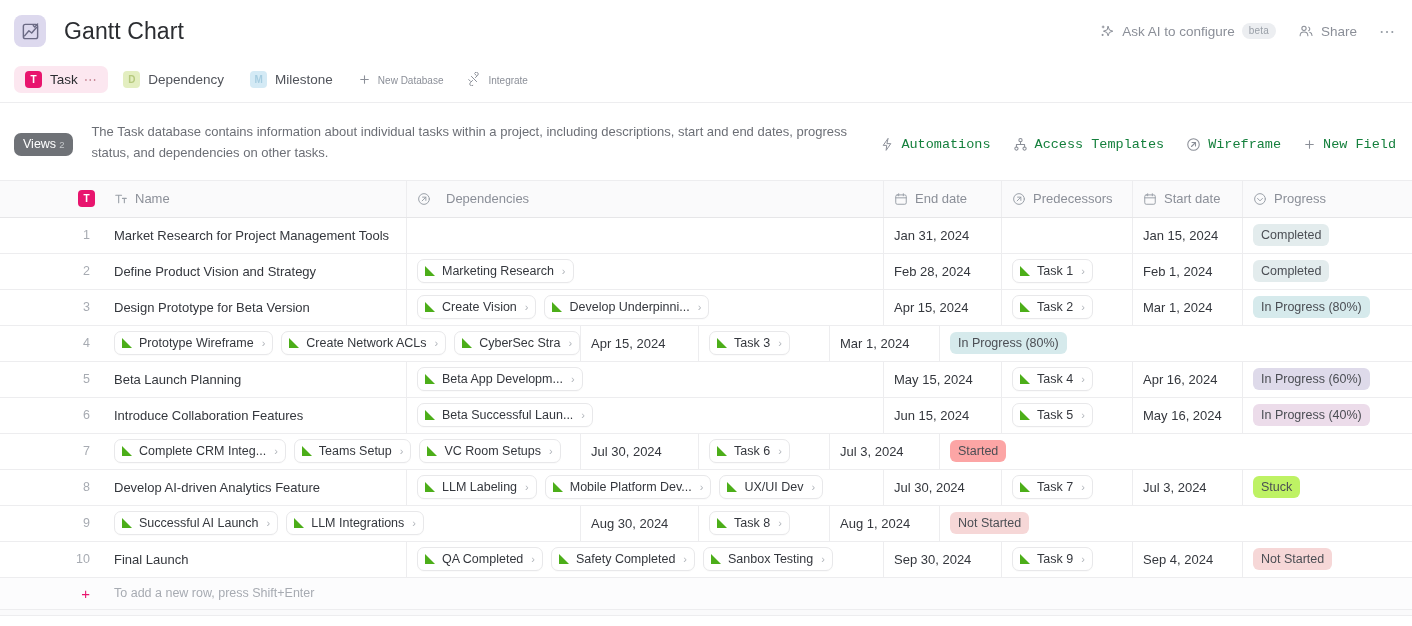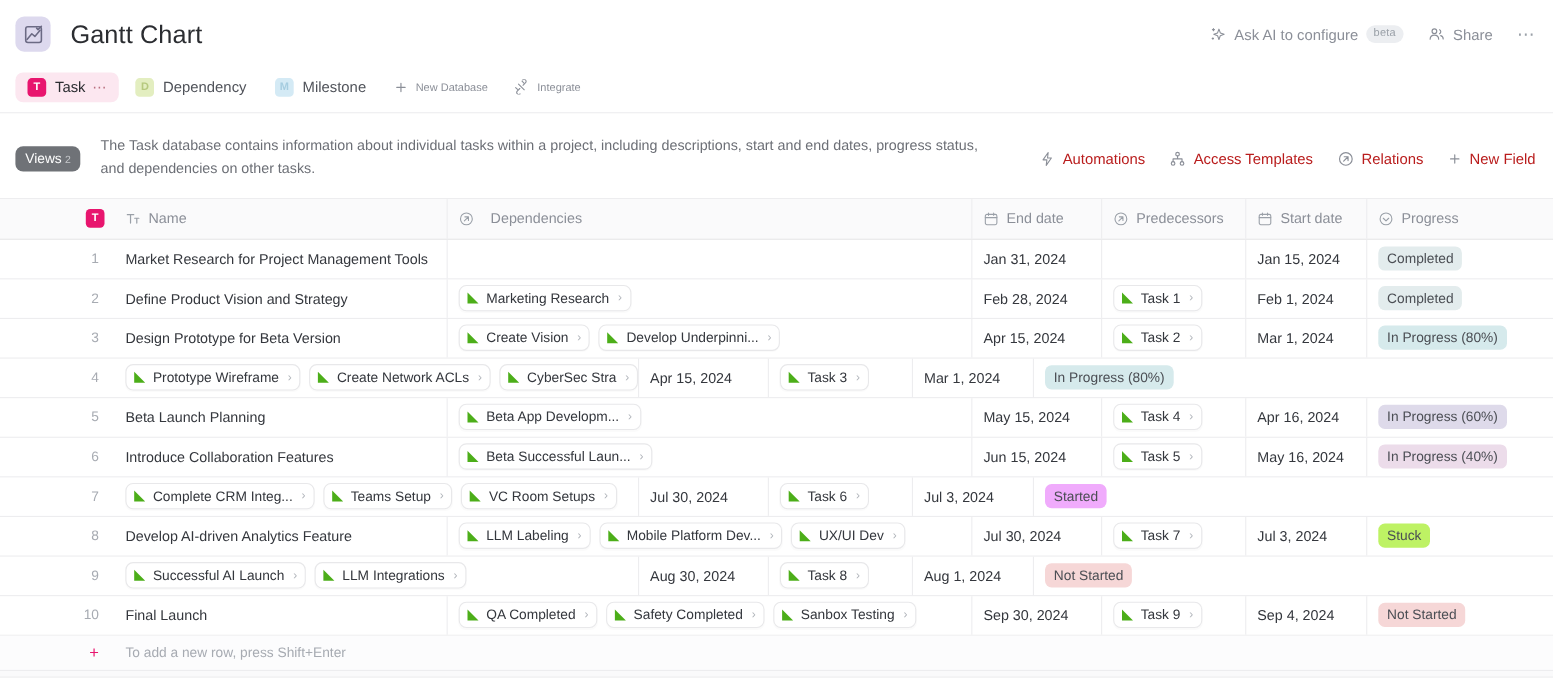--- a/index.html
+++ b/index.html
@@ -76,21 +76,21 @@
     font-size: 12.5px; display: flex; align-items: baseline; gap: 3px;
     flex: 0 0 auto; margin-top: 12px; cursor: pointer;
   }
   .views-badge .cnt { font-size: 9.5px; color: #c7c9cc; }
   .desc-text {
     margin-left: 18px; font-size: 13px; color: #6c6f76;
     line-height: 1.65; max-width: 820px;
   }
   .field-actions {
     margin-left: auto; display: flex; align-items: center; gap: 22px;
-    color: #b91c1c; font-size: 13.5px; margin-top: 16px; white-space: nowrap;
+    color: #15803d; font-size: 13.5px; margin-top: 16px; white-space: nowrap; font-family: Liberation Mono, monospace;
   }
 
   
   .table { width: 100%; border-top: 1px solid #ededef; }
   .trow { display: flex; align-items: stretch; border-bottom: 1px solid #ededef; }
   .trow.head { background: #fafafb; border-bottom: 1px solid #e6e6e8; }
   .trow.head .cell { color: #8b8f98; font-size: 13px; }
 
   .cell { display: flex; align-items: center; padding: 0 10px; overflow: hidden;
           border-right: 1px solid #ededef; font-size: 13px; color: #34373d; }
@@ -262,21 +262,21 @@
       </span>
       <span>Access Templates</span>
     </div>
     <div class="hdr-btn">
       <span>
         <svg width="15" height="15" viewBox="0 0 24 24" fill="none" stroke="#8b8f98" stroke-width="1.7" stroke-linecap="round" stroke-linejoin="round">
           <circle cx="12" cy="12" r="9.2"></circle>
           <path d="M8.8 15.2 L15.2 8.8 M9.6 8.8 H15.2 V14.4"></path>
         </svg>
       </span>
-      <span>Relations</span>
+      <span>Wireframe</span>
     </div>
     <div class="hdr-btn">
       <span>
         <svg width="13" height="13" viewBox="0 0 24 24" fill="none" stroke="#8b8f98" stroke-width="2" stroke-linecap="round">
           <path d="M12 5 V19 M5 12 H19"></path>
         </svg>
       </span>
       <span>New Field</span>
     </div>
   </div>
@@ -507,21 +507,21 @@
         <div class="cell c-end">Jul 30, 2024</div>
         <div class="cell c-pred">
           <div class="chip">
             <span class="tri-wrap"></span>
             <span>Task 6</span>
             <span class="caret">›</span>
           </div>
         </div>
         <div class="cell c-start">Jul 3, 2024</div>
         <div class="cell c-prog">
-          <span class="badge" style="background: #f0abfc; color: rgb(75, 78, 84);">Started</span>
+          <span class="badge" style="background: #fca5a5; color: rgb(75, 78, 84);">Started</span>
         </div>
       </div>
       <div class="trow row-h">
         <div class="cell c-num">8</div>
         <div class="cell c-name">Develop AI-driven Analytics Feature</div>
         <div class="cell c-deps">
           <div class="chip">
             <span class="tri-wrap"></span>
             <span>LLM Labeling</span>
             <span class="caret">›</span>

